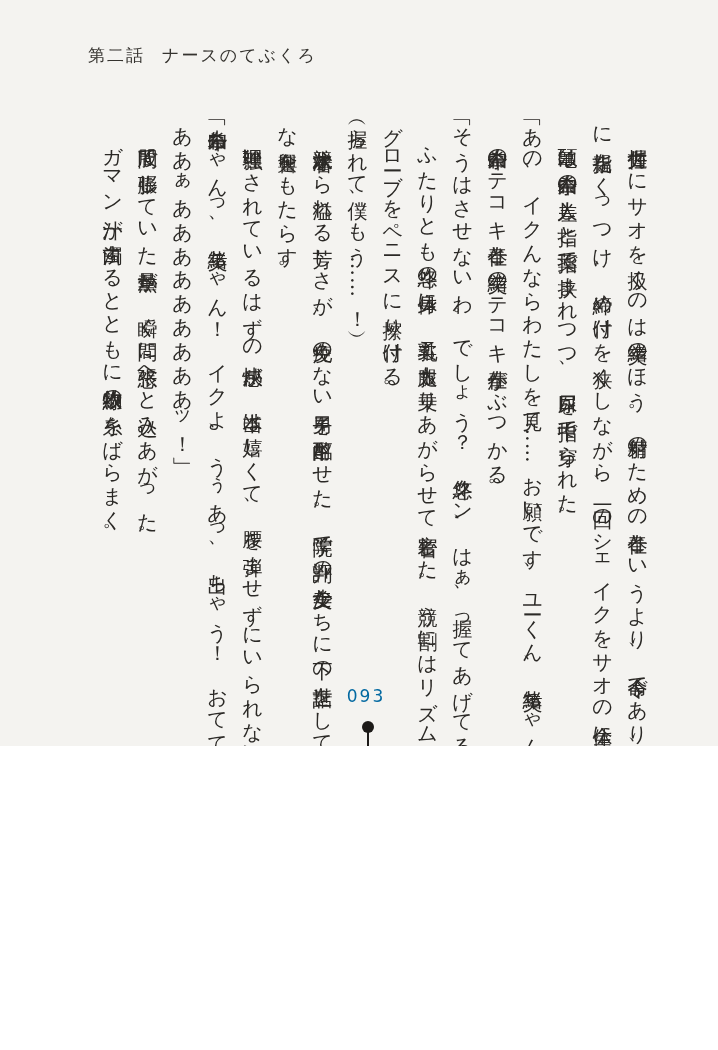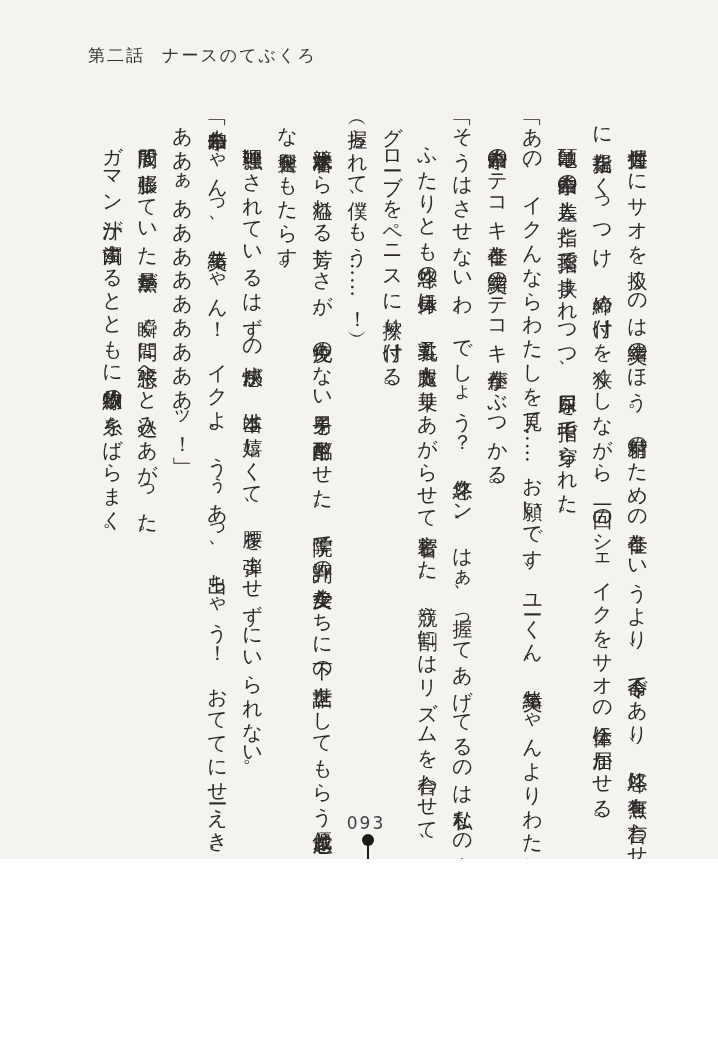--- a/index.html
+++ b/index.html
@@ -1,19 +1,19 @@
 <!DOCTYPE html>
 <html><head>
 <meta charset="utf-8">
 <style>
   html, body { margin: 0; padding: 0; }
   .page {
     position: relative;
     width: 718px;
-    height: 859px;
+    height: 746px;
     background: #f4f3f0;
     font-family: "DejaVu Serif", "Liberation Serif", serif;
     color: #2e2c29;
     overflow: hidden;
   }
   .running-head {
     position: absolute;
     top: 44px;
     left: 88px;
     font-size: 17px;
@@ -39,27 +39,27 @@
   .body-text p.indent { text-indent: 1em; }
   .page-footer {
     position: absolute;
     left: 0;
     bottom: 0;
     width: 100%;
     height: 70px;
   }
   .page-number {
     position: absolute;
-    bottom: 26px;
+    bottom: 40px;
     left: 50%;
     transform: translateX(calc(-50% + 7px));
     font-family: "DejaVu Sans", "Liberation Sans", sans-serif;
     font-size: 17px;
     letter-spacing: 2px;
-    color: #404040;
+    color: #0369a1;
   }
   .dot-ornament {
     position: absolute;
     bottom: 13px;
     left: calc(50% + 3px);
     width: 12px;
     height: 12px;
     border-radius: 50%;
     background: #1c1a18;
   }

